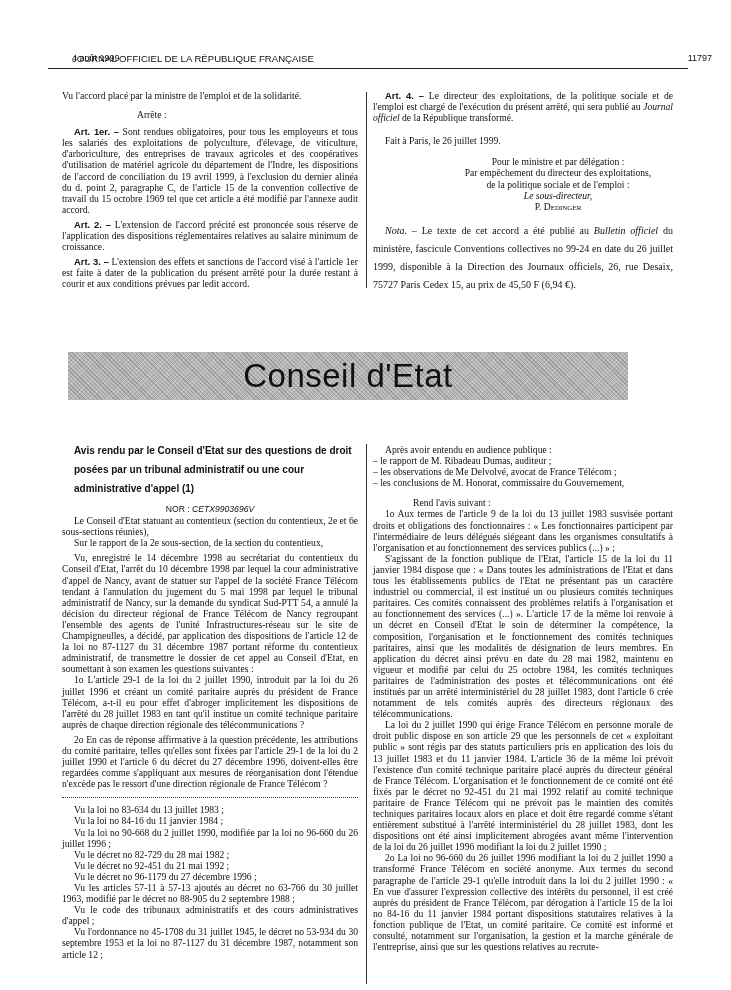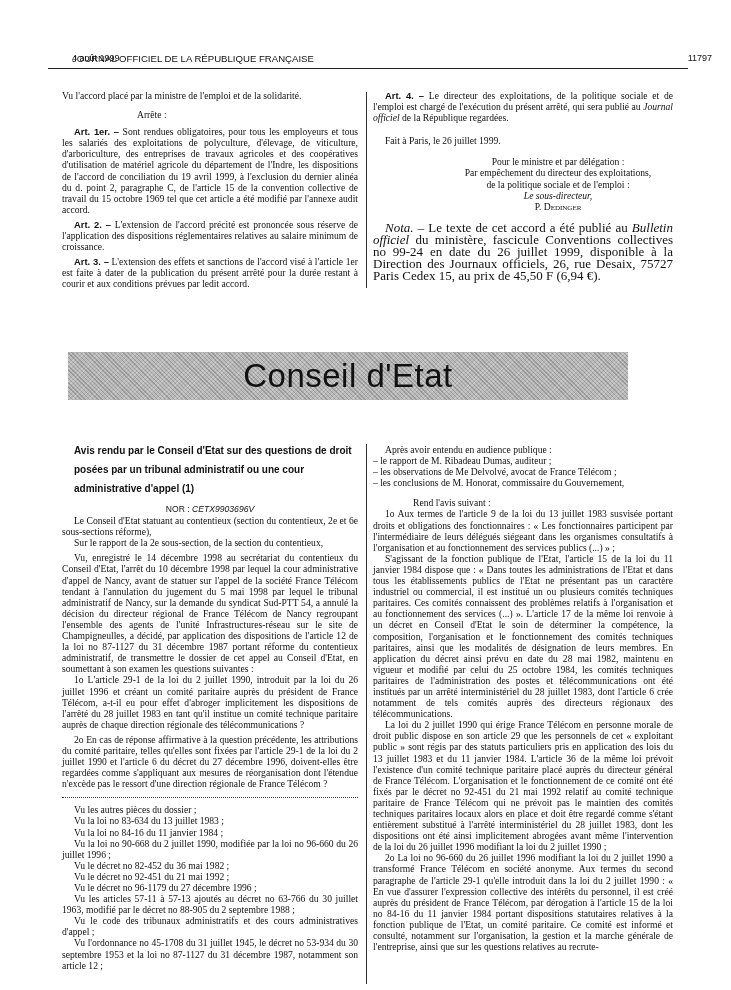--- a/index.html
+++ b/index.html
@@ -15,21 +15,21 @@
   .col p { margin: 0; text-indent: 12px; }
   .col .gap { margin-top: 4px; }
   .art { font-family: "Liberation Sans", sans-serif; font-weight: bold; font-size: 9.4px; }
   .col-divider { position: absolute; width: 1px; background: #333; }
 
   .top-left { left: 62px; top: 90px; width: 296px; }
   .top-right { left: 373px; top: 90px; width: 300px; }
   .signature { text-align: center; text-indent: 0; }
   .signature .it { font-style: italic; }
   .smallcaps { font-variant: small-caps; }
-  .nota { font-size: 13px; line-height: 12px; margin-top: 10px !important; }
+  .nota { font-size: 10px; line-height: 18px; margin-top: 10px !important; }
   .nota i { font-style: italic; }
   .banner-wide { position: absolute; left: 68px; top: 352px; width: 560px; height: 48px;
     background-color: #b8b8b8;
     background-image:
       repeating-linear-gradient(45deg, rgba(0,0,0,0.18) 0 1px, transparent 1px 3px),
       repeating-linear-gradient(-45deg, rgba(255,255,255,0.25) 0 1px, transparent 1px 3px); }
   .banner-title { position: absolute; left: 68px; top: 352px; width: 560px; height: 48px; display: flex; align-items: center; justify-content: center;
     font-family: "Liberation Sans", sans-serif; font-size: 33px; color: #111; letter-spacing: 0.5px; }
 
   .bottom-left { left: 62px; top: 441px; width: 296px; }
@@ -54,49 +54,48 @@
   <p style="text-indent:0">Vu l'accord placé par la ministre de l'emploi et de la solidarité.</p>
   <p class="gap" style="margin-top:8px; text-indent:0; padding-left:75px">Arrête :</p>
   <p class="gap" style="margin-top:6px"><span class="art">Art. 1er. –</span><span> Sont rendues obligatoires, pour tous les employeurs et tous les salariés des exploitations de polyculture, d'élevage, de viticulture, d'arboriculture, des entreprises de travaux agricoles et des coopératives d'utilisation de matériel agricole du département de l'Indre, les dispositions de l'accord de conciliation du 19 avril 1999, à l'exclusion du dernier alinéa du d. point 2, paragraphe C, de l'article 15 de la convention collective de travail du 15 octobre 1969 tel que cet article a été modifié par l'annexe audit accord.</span></p>
   <p class="gap"><span class="art">Art. 2. –</span><span> L'extension de l'accord précité est prononcée sous réserve de l'application des dispositions réglementaires relatives au salaire minimum de croissance.</span></p>
   <p class="gap"><span class="art">Art. 3. –</span><span> L'extension des effets et sanctions de l'accord visé à l'article 1er est faite à dater de la publication du présent arrêté pour la durée restant à courir et aux conditions prévues par ledit accord.</span></p>
 </div>
 
 <div class="col-divider" style="left:366px; top:92px; height:196px;"></div>
 
 <div class="col top-right">
-  <p><span class="art">Art. 4. –</span><span> Le directeur des exploitations, de la politique sociale et de l'emploi est chargé de l'exécution du présent arrêté, qui sera publié au </span><i>Journal officiel</i><span> de la République regardées.</span></p>
+  <p><span class="art">Art. 4. –</span><span> Le directeur des exploitations, de la politique sociale et de l'emploi est chargé de l'exécution du présent arrêté, qui sera publié au </span><i>Journal officiel</i><span> de la République transformé.</span></p>
   <p style="margin-top:12px">Fait à Paris, le 26 juillet 1999.</p>
   <div class="signature" style="margin-top:10px; padding-left:70px">
     <div>Pour le ministre et par délégation :</div>
     <div>Par empêchement du directeur des exploitations,</div>
     <div>de la politique sociale et de l'emploi :</div>
     <div class="it">Le sous-directeur,</div>
     <div class="smallcaps">P. Dedinger</div>
   </div>
   <p class="nota" style="margin-top:14px"><i>Nota.</i><span> – Le texte de cet accord a été publié au </span><i>Bulletin officiel</i><span> du ministère, fascicule Conventions collectives no 99-24 en date du 26 juillet 1999, disponible à la Direction des Journaux officiels, 26, rue Desaix, 75727 Paris Cedex 15, au prix de 45,50 F (6,94 €).</span></p>
 </div>
 
 <div class="banner-wide"></div>
 <div class="banner-title">Conseil d'Etat</div>
 
 <div class="col bottom-left">
   <p class="avis-title">Avis rendu par le Conseil d'Etat sur des questions de droit posées par un tribunal administratif ou une cour administrative d'appel (1)</p>
   <p class="nor"><span>NOR : </span><i>CETX9903696V</i></p>
-  <p>Le Conseil d'Etat statuant au contentieux (section du contentieux, 2e et 6e sous-sections réforme),</p>
+  <p>Le Conseil d'Etat statuant au contentieux (section du contentieux, 2e et 6e sous-sections réunies),</p>
   <p>Sur le rapport de la 2e sous-section, de la section du contentieux,</p>
   <p class="gap">Vu, enregistré le 14 décembre 1998 au secrétariat du contentieux du Conseil d'Etat, l'arrêt du 10 décembre 1998 par lequel la cour administrative d'appel de Nancy, avant de statuer sur l'appel de la société France Télécom tendant à l'annulation du jugement du 5 mai 1998 par lequel le tribunal administratif de Nancy, sur la demande du syndicat Sud-PTT 54, a annulé la décision du directeur régional de France Télécom de Nancy regroupant l'ensemble des agents de l'unité Infrastructures-réseau sur le site de Champigneulles, a décidé, par application des dispositions de l'article 12 de la loi no 87-1127 du 31 décembre 1987 portant réforme du contentieux administratif, de transmettre le dossier de cet appel au Conseil d'Etat, en soumettant à son examen les questions suivantes :</p>
   <p>1o L'article 29-1 de la loi du 2 juillet 1990, introduit par la loi du 26 juillet 1996 et créant un comité paritaire auprès du président de France Télécom, a-t-il eu pour effet d'abroger implicitement les dispositions de l'arrêté du 28 juillet 1983 en tant qu'il institue un comité technique paritaire auprès de chaque direction régionale des télécommunications ?</p>
   <p class="gap">2o En cas de réponse affirmative à la question précédente, les attributions du comité paritaire, telles qu'elles sont fixées par l'article 29-1 de la loi du 2 juillet 1990 et l'article 6 du décret du 27 décembre 1996, doivent-elles être regardées comme s'appliquant aux mesures de réorganisation dont l'étendue n'excède pas le ressort d'une direction régionale de France Télécom ?</p>
   <div class="dotted"></div>
-  <p>Vu les autres pièces du dossier ;</p>
   <p>Vu la loi no 83-634 du 13 juillet 1983 ;</p>
   <p>Vu la loi no 84-16 du 11 janvier 1984 ;</p>
   <p>Vu la loi no 90-668 du 2 juillet 1990, modifiée par la loi no 96-660 du 26 juillet 1996 ;</p>
-  <p>Vu le décret no 82-452 du 36 mai 1982 ;</p>
+  <p>Vu le décret no 82-729 du 28 mai 1982 ;</p>
   <p>Vu le décret no 92-451 du 21 mai 1992 ;</p>
   <p>Vu le décret no 96-1179 du 27 décembre 1996 ;</p>
   <p>Vu les articles 57-11 à 57-13 ajoutés au décret no 63-766 du 30 juillet 1963, modifié par le décret no 88-905 du 2 septembre 1988 ;</p>
   <p>Vu le code des tribunaux administratifs et des cours administratives d'appel ;</p>
   <p>Vu l'ordonnance no 45-1708 du 31 juillet 1945, le décret no 53-934 du 30 septembre 1953 et la loi no 87-1127 du 31 décembre 1987, notamment son article 12 ;</p>
 </div>
 
 <div class="col-divider" style="left:366px; top:444px; height:540px;"></div>
 
 <div class="col bottom-right">

